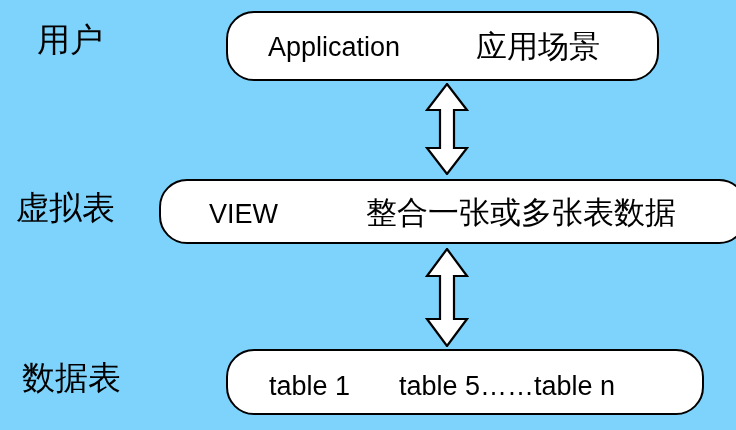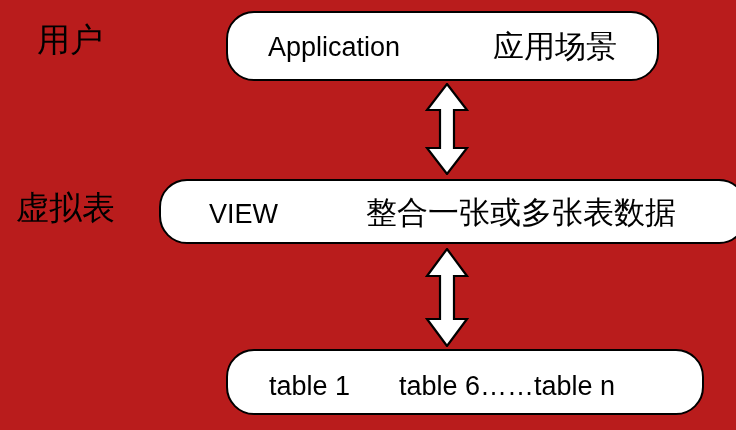--- a/index.html
+++ b/index.html
@@ -7,21 +7,21 @@
     padding: 0;
     background: #ffffff;
   }
   body {
     font-family: "Liberation Sans", "DejaVu Sans", sans-serif;
   }
   #canvas {
     position: relative;
     width: 736px;
     height: 430px;
-    background: #b91c1c;
+    background: #7dd3fc;
     overflow: hidden;
   }
 
   
   .tier-label {
     position: absolute;
     font-size: 33px;
     line-height: 36px;
     color: #000000;
     white-space: nowrap;
@@ -63,21 +63,21 @@
     position: absolute;
     color: #000000;
     white-space: nowrap;
     line-height: 1;
   }
   .latin { font-size: 27px; }
   .cjk   { font-size: 31px; }
 
   
   #app-latin { left: 40px;  top: 21px; }
-  #app-cjk   { left: 265px; top: 18px; }
+  #app-cjk   { left: 248px; top: 18px; }
 
   
   #view-latin { left: 48px;  top: 20px; }
   #view-cjk   { left: 205px; top: 16px; text-align: right; }
 
   
   #tbl-latin-1 { left: 41px;  top: 22px; }
   #tbl-latin-2 { left: 171px; top: 22px; }
 
   
@@ -92,20 +92,21 @@
 </style>
 </head>
 <body>
 
 <div id="canvas">
 
   <div class="tier-label" id="label-user">用户</div>
 
   <div class="tier-label" id="label-virtual">虚拟表</div>
 
+  <div class="tier-label" id="label-datatable">数据表</div>
 
   <div class="box" id="box-application">
     <span class="box-text latin" id="app-latin">Application</span>
     <span class="box-text cjk" id="app-cjk">应用场景</span>
   </div>
 
   <div class="arrow" id="arrow-top">
     <svg viewBox="0 0 44 92" preserveAspectRatio="none">
       <polygon points="22,1 42,27 29,27 29,65 42,65 22,91 2,65 15,65 15,27 2,27" fill="#ffffff" stroke="#000000" stroke-width="2.2" stroke-linejoin="miter"></polygon>
     </svg>
@@ -117,16 +118,16 @@
   </div>
 
   <div class="arrow" id="arrow-bottom">
     <svg viewBox="0 0 44 99" preserveAspectRatio="none">
       <polygon points="22,1 42,28 29,28 29,71 42,71 22,98 2,71 15,71 15,28 2,28" fill="#ffffff" stroke="#000000" stroke-width="2.2" stroke-linejoin="miter"></polygon>
     </svg>
   </div>
 
   <div class="box" id="box-tables">
     <span class="box-text latin" id="tbl-latin-1">table 1</span>
-    <span class="box-text latin" id="tbl-latin-2">table 6……table n</span>
+    <span class="box-text latin" id="tbl-latin-2">table 5……table n</span>
   </div>
 
 </div>
 
 </body></html>

